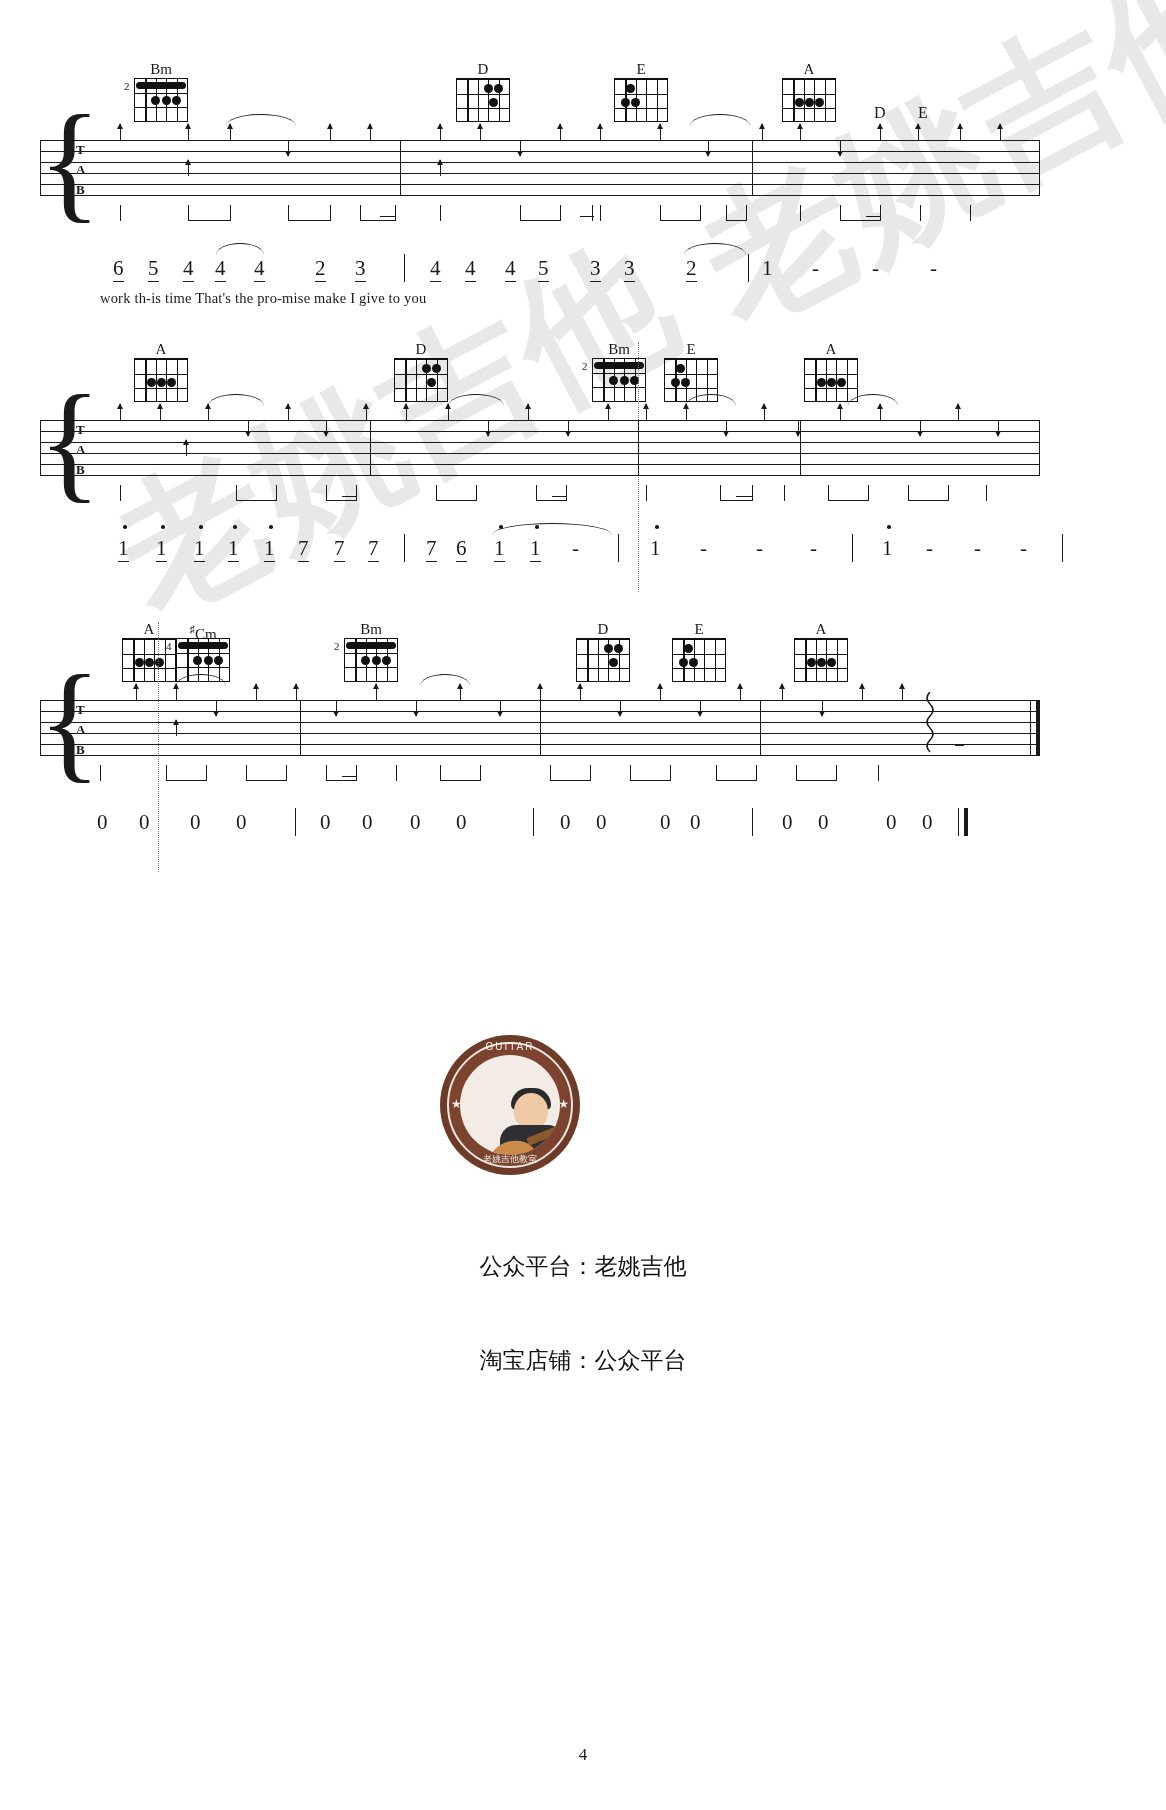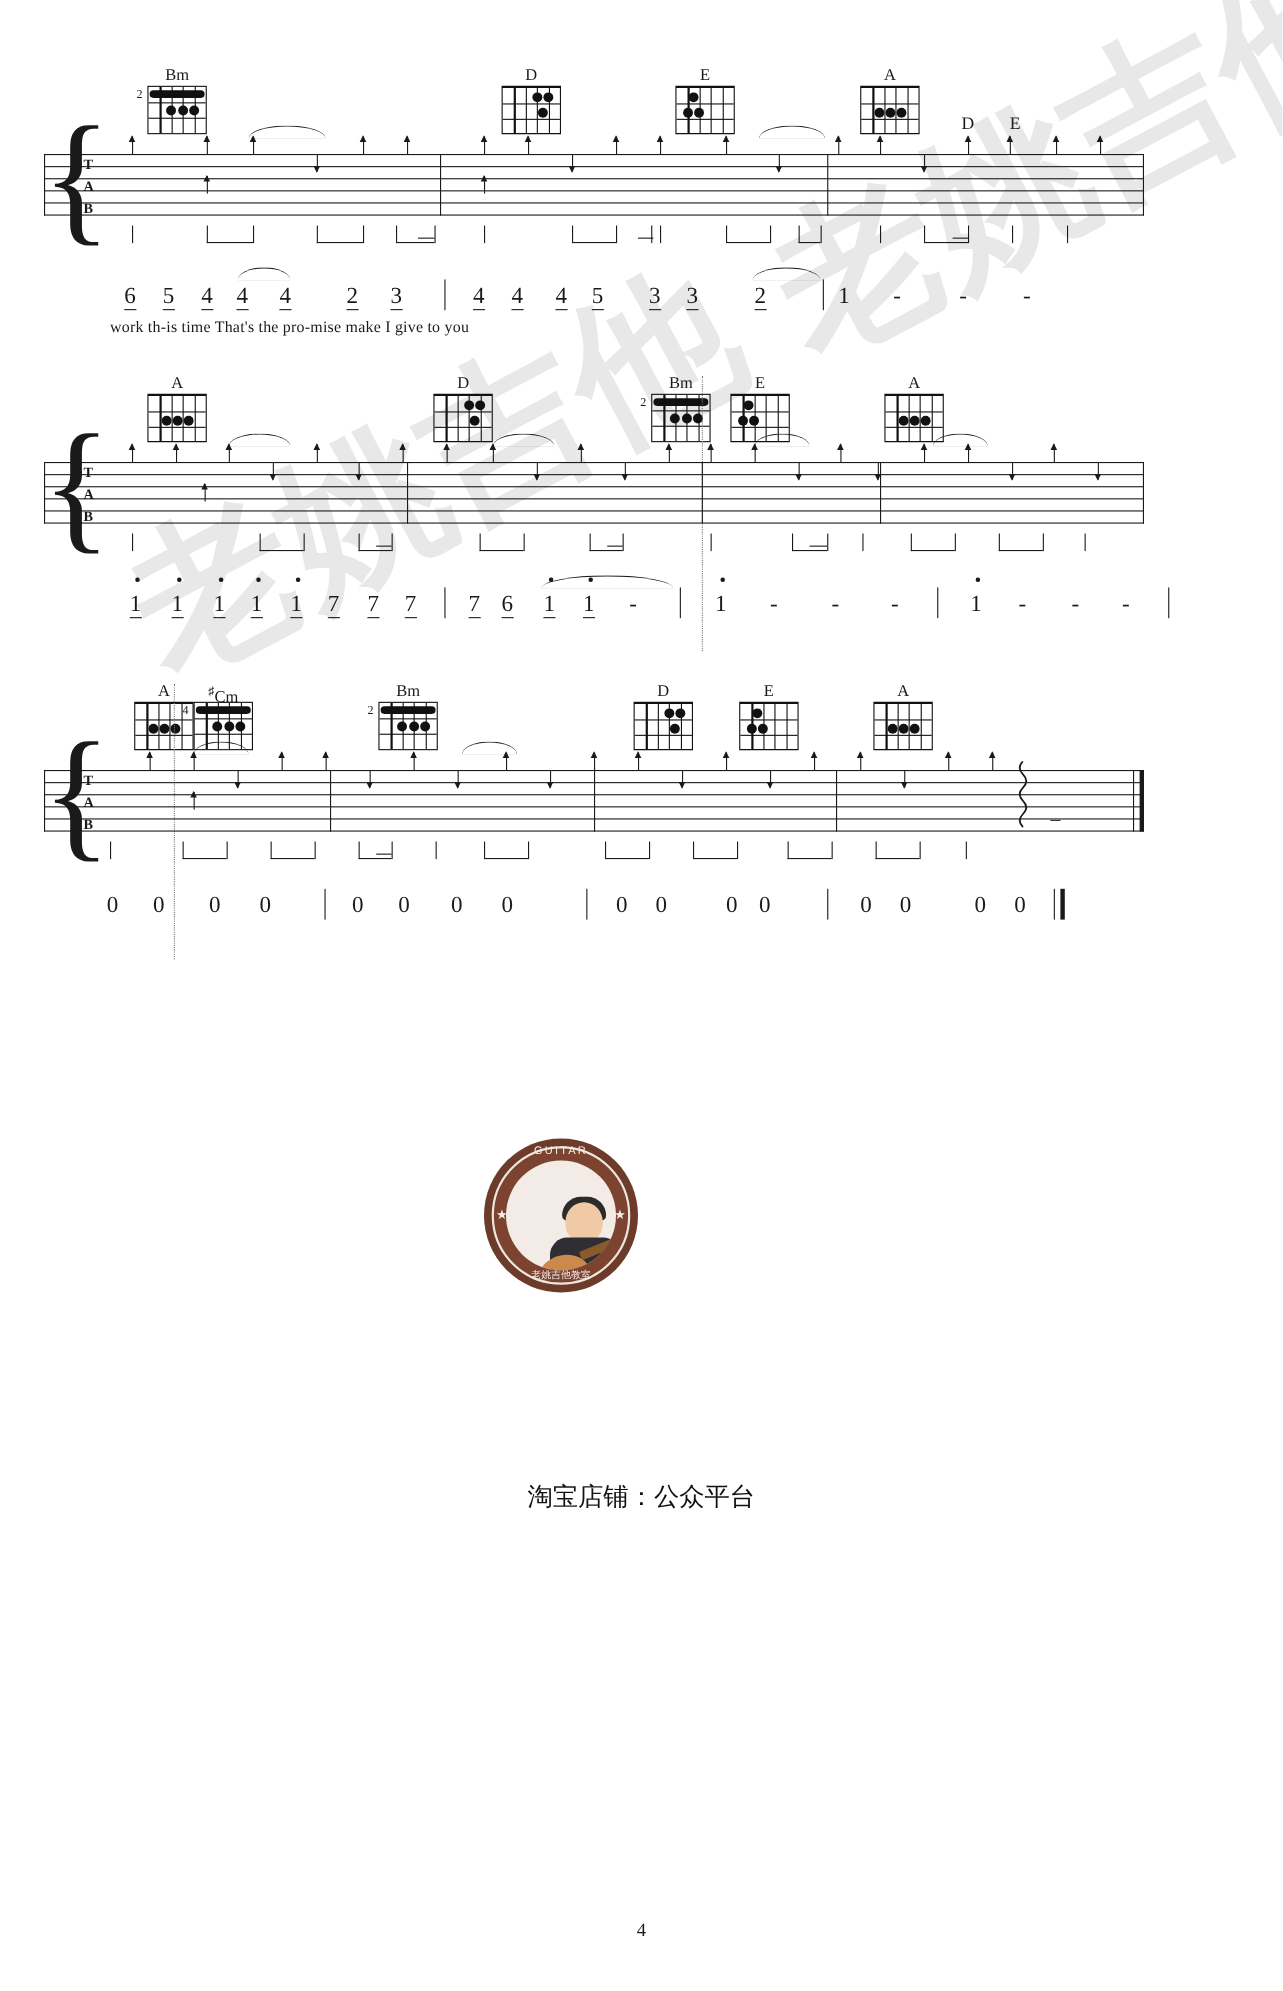--- a/index.html
+++ b/index.html
@@ -692,16 +692,17 @@
       <div class="person-body"></div>
       <div class="guitar-body"></div>
       <div class="guitar-neck"></div>
     </div>
     <div class="logo-top-text">GUITAR</div>
     <div class="logo-bot-text">老姚吉他教室</div>
     <div class="star" style="left:11px;top:62px;">★</div>
     <div class="star" style="right:11px;top:62px;">★</div>
   </div>
 
+  <div class="ftext fl1">公众平台：老姚吉他</div>
   <div class="ftext fl3">淘宝店铺：公众平台</div>
 
   <div class="pagenum">4</div>
 </div>
 
 </body></html>

